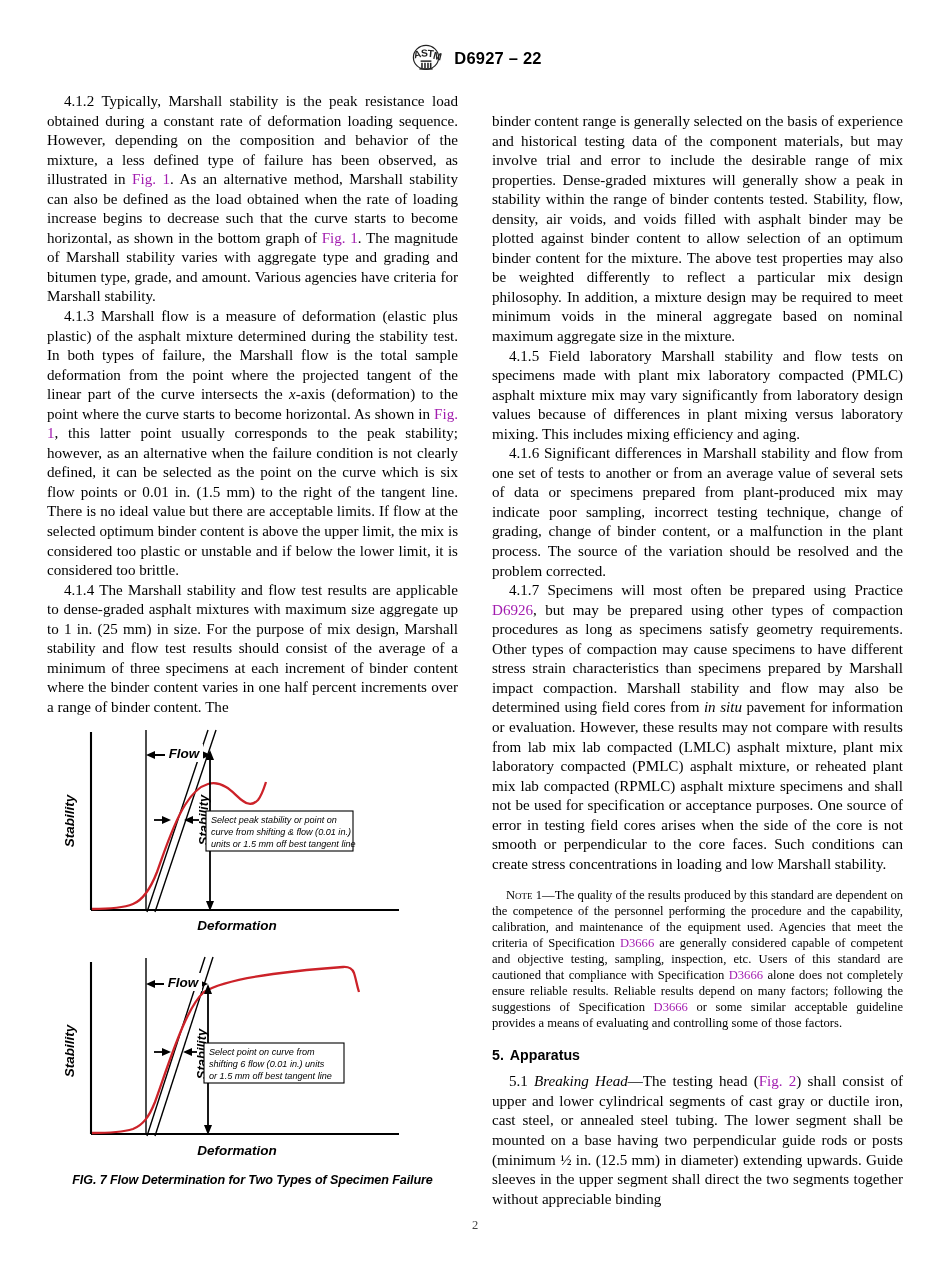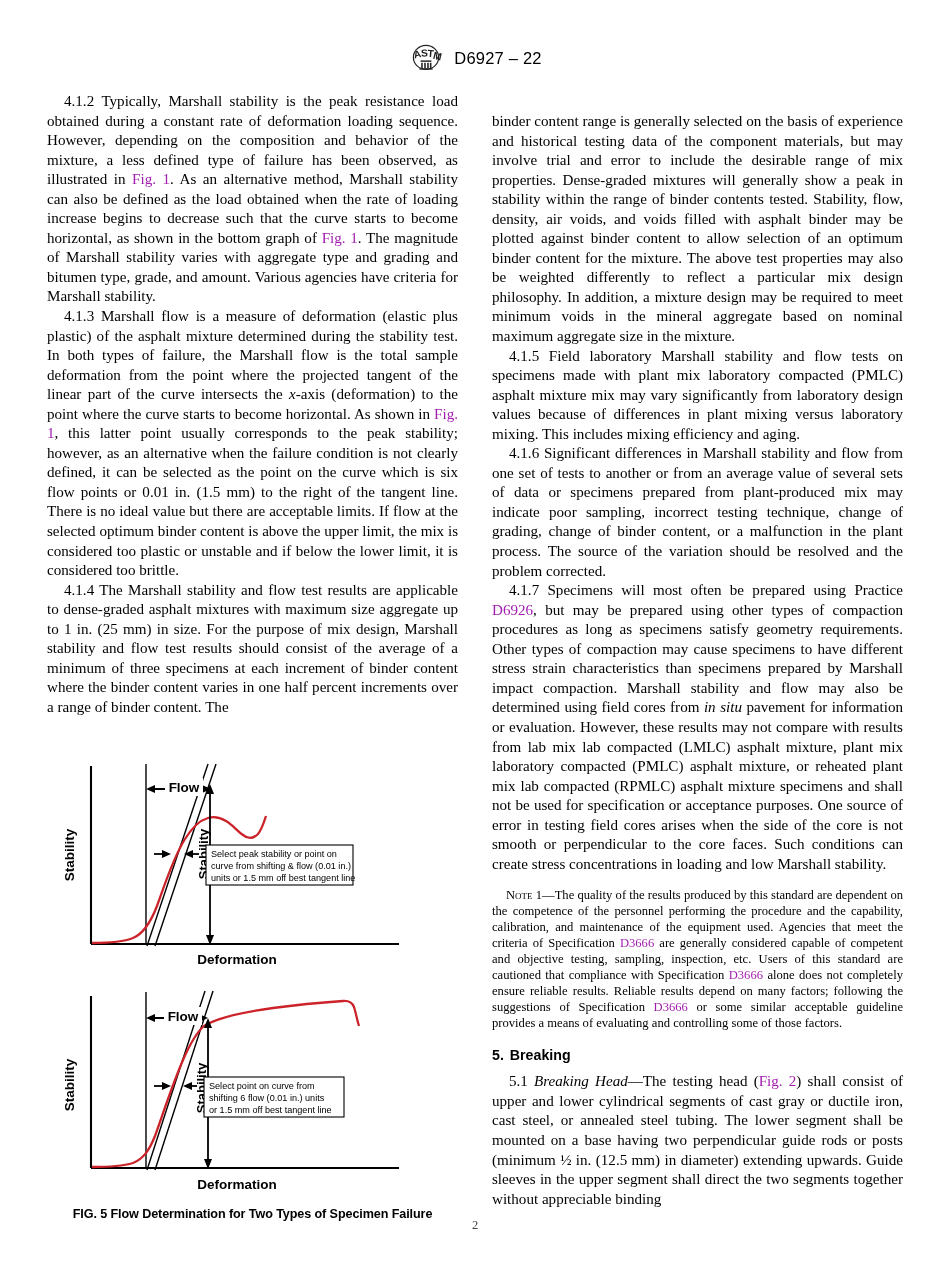--- a/index.html
+++ b/index.html
@@ -30,21 +30,21 @@
     gap: 10px;
   }
   .astm-logo {
     width: 36px;
     height: 28px;
     flex: none;
     display: block;
   }
   .header-title {
     font-family: "Liberation Sans", sans-serif;
-    font-weight: normal;
+    font-weight: bold;
     font-size: 16.5px;
     letter-spacing: 0.2px;
   }
 
   
   .columns {
     position: absolute;
     top: 92px;
     left: 47px;
     width: 856px;
@@ -104,22 +104,23 @@
     font-size: 14.2px;
   }
   .section-head .n {
     margin-right: 6px;
   }
 
   
   .figure {
     position: absolute;
     left: 47px;
-    top: 758px;
+    top: 724px;
     width: 411px;
+    font-style: italic;
   }
   .fig-caption {
     margin-top: 4px;
     text-align: center;
     font-family: "Liberation Sans", sans-serif;
     font-weight: bold;
     font-size: 12.6px;
     letter-spacing: -0.1px;
   }
 
@@ -166,21 +167,21 @@
         <p class="para"><span class="num">4.1.2</span><span>  Typically, Marshall stability is the peak resistance load obtained during a constant rate of deformation loading sequence. However, depending on the composition and behavior of the mixture, a less defined type of failure has been observed, as illustrated in </span><span class="ref">Fig. 1</span><span>. As an alternative method, Marshall stability can also be defined as the load obtained when the rate of loading increase begins to decrease such that the curve starts to become horizontal, as shown in the bottom graph of </span><span class="ref">Fig. 1</span><span>. The magnitude of Marshall stability varies with aggregate type and grading and bitumen type, grade, and amount. Various agencies have criteria for Marshall stability.</span></p>
         <p class="para"><span class="num">4.1.3</span><span> Marshall flow is a measure of deformation (elastic plus plastic) of the asphalt mixture determined during the stability test. In both types of failure, the Marshall flow is the total sample deformation from the point where the projected tangent of the linear part of the curve intersects the </span><span class="it">x</span><span>-axis (deformation) to the point where the curve starts to become horizontal. As shown in </span><span class="ref">Fig. 1</span><span>, this latter point usually corresponds to the peak stability; however, as an alternative when the failure condition is not clearly defined, it can be selected as the point on the curve which is six flow points or 0.01 in. (1.5 mm) to the right of the tangent line. There is no ideal value but there are acceptable limits. If flow at the selected optimum binder content is above the upper limit, the mix is considered too plastic or unstable and if below the lower limit, it is considered too brittle.</span></p>
         <p class="para"><span class="num">4.1.4</span><span>  The Marshall stability and flow test results are applicable to dense-graded asphalt mixtures with maximum size aggregate up to 1 in. (25 mm) in size. For the purpose of mix design, Marshall stability and flow test results should consist of the average of a minimum of three specimens at each increment of binder content where the binder content varies in one half percent increments over a range of binder content. The</span></p>
       </div>
     <div class="col" id="right-col">
         <p class="para cont"><span>binder content range is generally selected on the basis of experience and historical testing data of the component materials, but may involve trial and error to include the desirable range of mix properties. Dense-graded mixtures will generally show a peak in stability within the range of binder contents tested. Stability, flow, density, air voids, and voids filled with asphalt binder may be plotted against binder content to allow selection of an optimum binder content for the mixture. The above test properties may also be weighted differently to reflect a particular mix design philosophy. In addition, a mixture design may be required to meet minimum voids in the mineral aggregate based on nominal maximum aggregate size in the mixture.</span></p>
         <p class="para"><span class="num">4.1.5</span><span>  Field laboratory Marshall stability and flow tests on specimens made with plant mix laboratory compacted (PMLC) asphalt mixture mix may vary significantly from laboratory design values because of differences in plant mixing versus laboratory mixing. This includes mixing efficiency and aging.</span></p>
         <p class="para"><span class="num">4.1.6</span><span>  Significant differences in Marshall stability and flow from one set of tests to another or from an average value of several sets of data or specimens prepared from plant-produced mix may indicate poor sampling, incorrect testing technique, change of grading, change of binder content, or a malfunction in the plant process. The source of the variation should be resolved and the problem corrected.</span></p>
         <p class="para"><span class="num">4.1.7</span><span>  Specimens will most often be prepared using Practice </span><span class="ref">D6926</span><span>, but may be prepared using other types of compaction procedures as long as specimens satisfy geometry requirements. Other types of compaction may cause specimens to have different stress strain characteristics than specimens prepared by Marshall impact compaction. Marshall stability and flow may also be determined using field cores from </span><span class="it">in situ</span><span> pavement for information or evaluation. However, these results may not compare with results from lab mix lab compacted (LMLC) asphalt mixture, plant mix laboratory compacted (PMLC) asphalt mixture, or reheated plant mix lab compacted (RPMLC) asphalt mixture specimens and shall not be used for specification or acceptance purposes. One source of error in testing field cores arises when the side of the core is not smooth or perpendicular to the core faces. Such conditions can create stress concentrations in loading and low Marshall stability.</span></p>
         <p class="note"><span class="sc">Note</span><span> 1—The quality of the results produced by this standard are dependent on the competence of the personnel performing the procedure and the capability, calibration, and maintenance of the equipment used. Agencies that meet the criteria of Specification </span><span class="ref">D3666</span><span> are generally considered capable of competent and objective testing, sampling, inspection, etc. Users of this standard are cautioned that compliance with Specification </span><span class="ref">D3666</span><span> alone does not completely ensure reliable results. Reliable results depend on many factors; following the suggestions of Specification </span><span class="ref">D3666</span><span> or some similar acceptable guideline provides a means of evaluating and controlling some of those factors.</span></p>
-        <h2 class="section-head"><span class="n">5.</span><span>Breaking</span></h2>
+        <h2 class="section-head"><span class="n">5.</span><span>Apparatus</span></h2>
         <p class="para"><span class="num">5.1</span><span>  </span><span class="it">Breaking Head</span><span>—The testing head (</span><span class="ref">Fig. 2</span><span>) shall consist of upper and lower cylindrical segments of cast gray or ductile iron, cast steel, or annealed steel tubing. The lower segment shall be mounted on a base having two perpendicular guide rods or posts (minimum ½ in. (12.5 mm) in diameter) extending upwards. Guide sleeves in the upper segment shall direct the two segments together without appreciable binding</span></p>
       </div>
 
   </div>
 
   <div class="figure">
 
     
     <svg width="411" height="220" viewBox="0 0 411 220">
 
@@ -268,18 +269,18 @@
 
       <rect x="157" y="89" width="140" height="40" fill="#fff" stroke="#000" stroke-width="1.1"></rect>
       <text x="162" y="101" font-size="9.1" fill="#000">Select point on curve from</text>
       <text x="162" y="113" font-size="9.1" fill="#000">shifting 6 flow (0.01 in.) units</text>
       <text x="162" y="125" font-size="9.1" fill="#000">or 1.5 mm off best tangent line</text>
 
       <text x="0" y="0" transform="translate(27,97) rotate(-90)" text-anchor="middle" font-size="13.5" font-weight="bold" fill="#000">Stability</text>
       <text x="190" y="201" text-anchor="middle" font-size="13.5" font-weight="bold" fill="#000">Deformation</text>
     </svg>
 
-    <div class="fig-caption">FIG. 5 Flow Determination for Two Types of Specimen Failure</div>
+    <div class="fig-caption">FIG. 7 Flow Determination for Two Types of Specimen Failure</div>
   </div>
 
   <div class="page-number">2</div>
 
 </div>
 
 </body></html>

